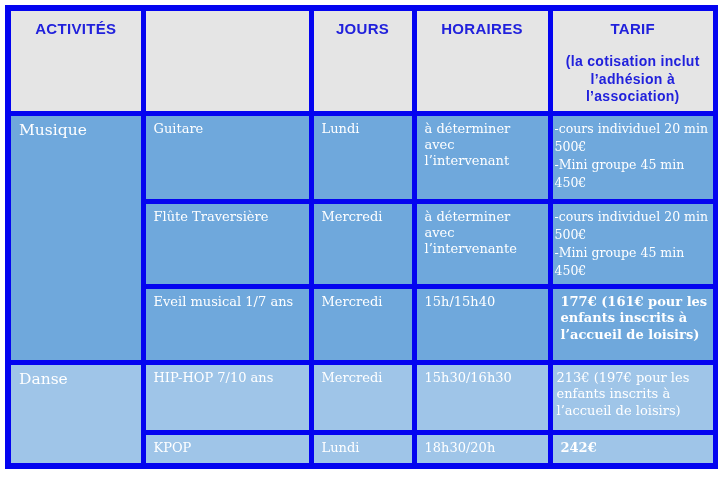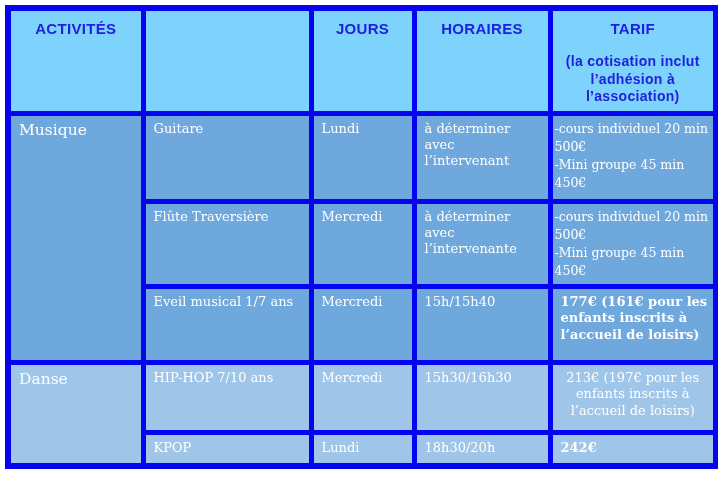--- a/index.html
+++ b/index.html
@@ -29,21 +29,21 @@
   col.c-act{width:168px;}
   col.c-day{width:103px;}
   col.c-time{width:136px;}
   col.c-tarif{width:166px;}
   th,td{
     border:5px solid var(--border);
     vertical-align:top;
     padding:5px 8px;
   }
   thead th{
-    background:#7dd3fc;
+    background:#e5e5e5;
     color:var(--header-text);
     font-weight:bold;
     font-size:15px;
     text-align:center;
     letter-spacing:.3px;
     height:86px;
     padding-top:9px;
   }
   .tarif-sub{
     font-size:14px;
@@ -58,21 +58,21 @@
   }
   tr.grp-medium td{background:var(--cell-medium);}
   tr.grp-light td{background:var(--cell-light);}
   td.cat{font-size:15.5px;}
   td.tarif-small{
     font-size:12.5px;
     line-height:1.45;
     text-align:left;
     padding:4px 2px;
   }
-  td.tarif-center{text-align:center;padding:5px 4px;}
+  td.tarif-center{text-align:left;padding:5px 4px;}
   td.tarif-left{padding-right:4px;font-weight:bold;}
   tr.row-1 td{height:88px;margin-top:40px;}
   tr.row-2 td{height:82px;}
   tr.row-3 td{height:76px;}
   tr.row-4 td{height:70px;}
   tr.row-5 td{height:33px;}
 </style>
 </head>
 <body>
 

